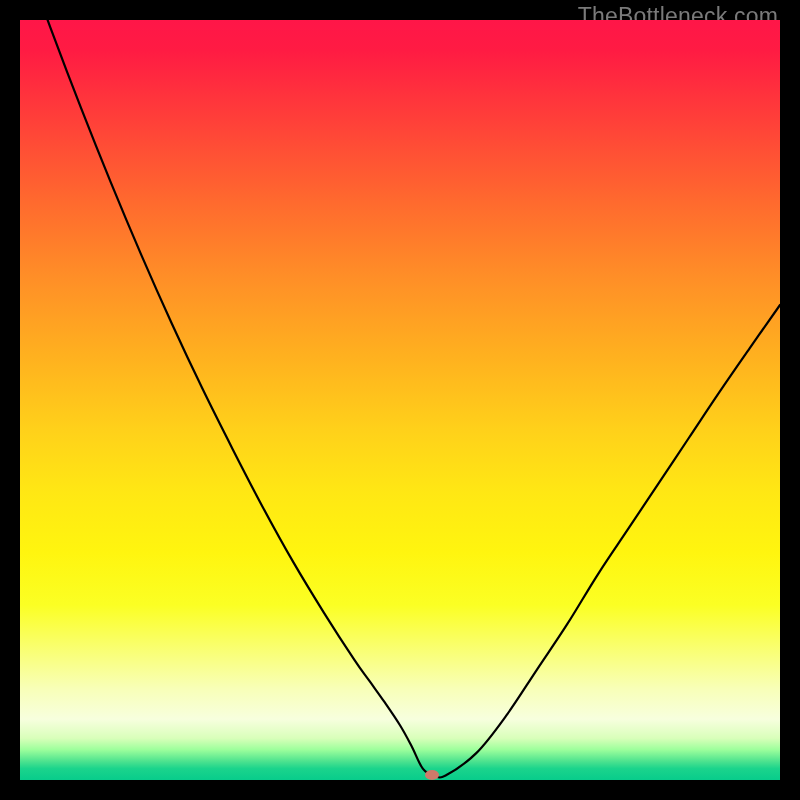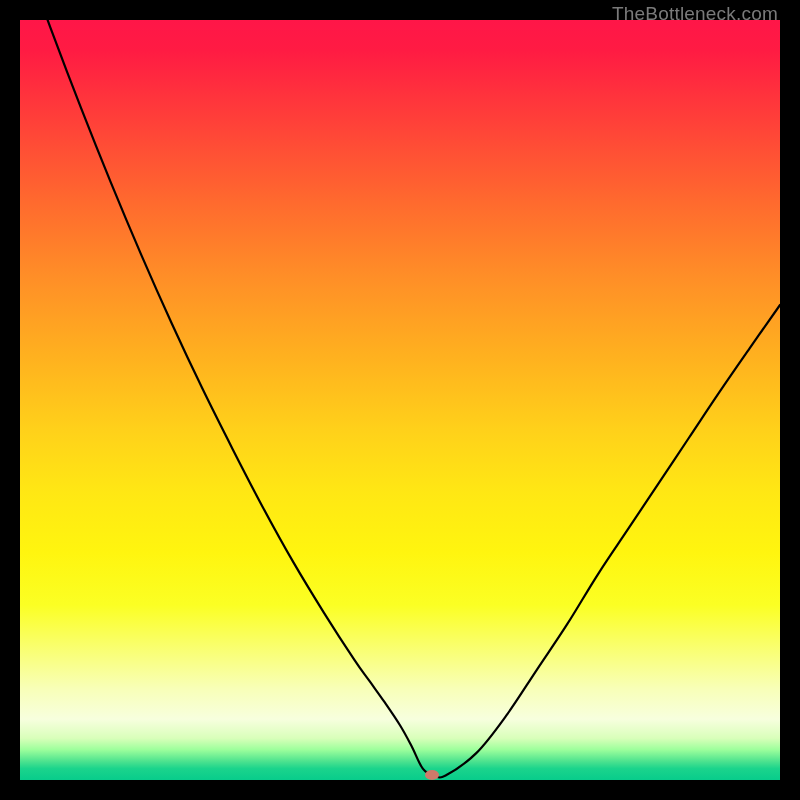--- a/index.html
+++ b/index.html
@@ -47,21 +47,21 @@
     position: absolute;
     left: 0; top: 0;
     width: 760px;
     height: 760px;
   }
   .watermark {
     position: absolute;
     top: 3px;
     right: 22px;
     color: #7a7a7a;
-    font-size: 19px;
+    font-size: 23px;
     font-weight: 500;
     letter-spacing: 0.2px;
   }
   .marker {
     position: absolute;
     width: 14px;
     height: 10px;
     background: #cf7a6a;
     border-radius: 50%;
   }

